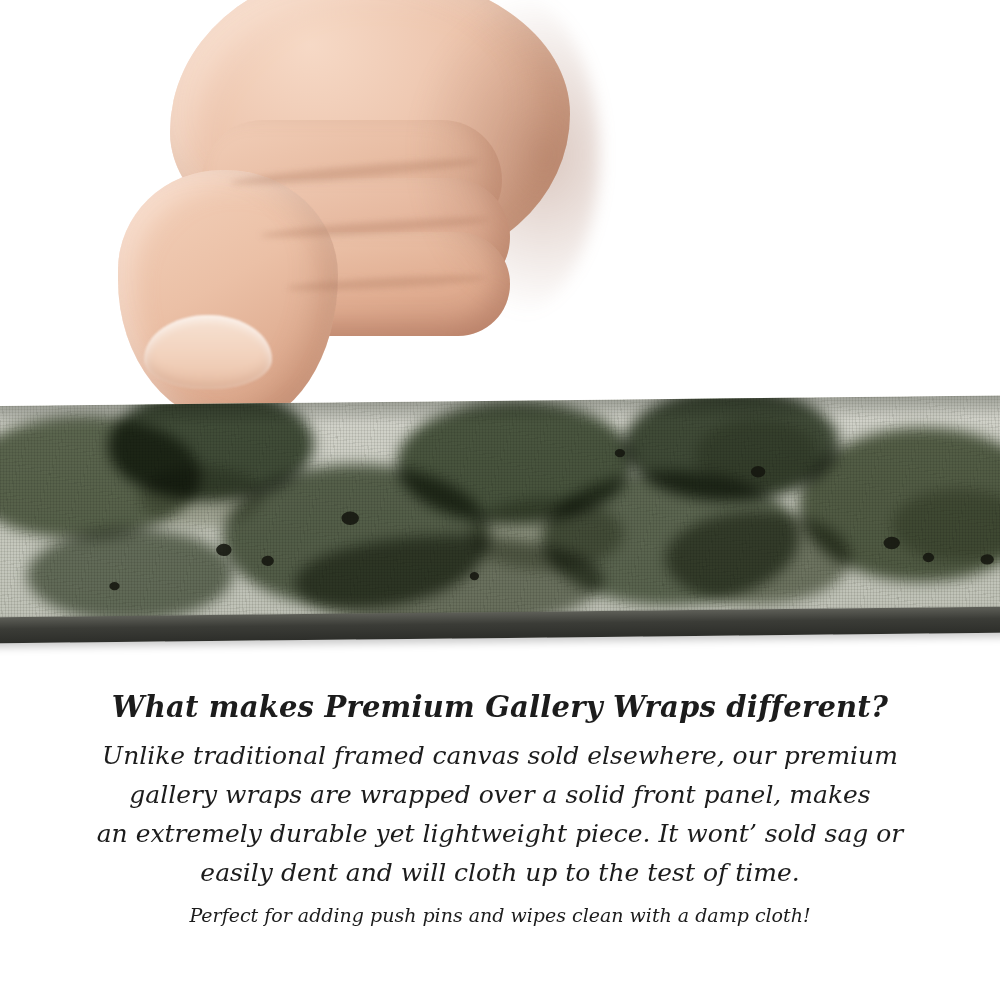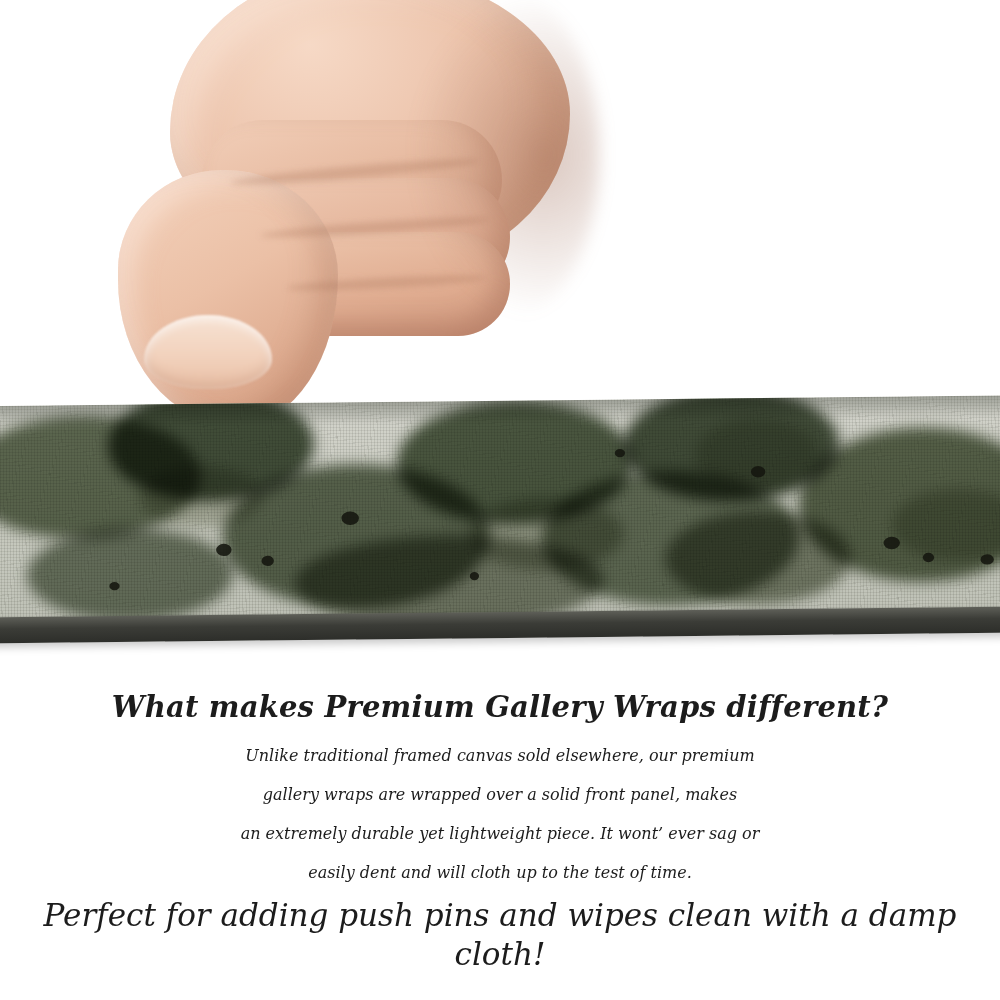--- a/index.html
+++ b/index.html
@@ -172,26 +172,26 @@
     font-family: "DejaVu Serif", serif;
     font-style: italic;
   }
   .caption-title {
     font-size: 29px;
     font-weight: 700;
     letter-spacing: 0.2px;
     margin-bottom: 12px;
   }
   .caption-line {
-    font-size: 16px;
+    font-size: 25px;
     line-height: 39px;
     font-weight: 400;
   }
   .caption-final {
-    font-size: 31px;
+    font-size: 19px;
     line-height: 39px;
     margin-top: 4px;
   }
 </style>
 </head>
 <body>
 
 <div class="stage">
 
   <div class="photo">
@@ -239,18 +239,18 @@
       <div class="speck" style="left:612px; top:48px;  width:10px; height:8px;"></div>
     </div>
 
     <div class="wrap-edge"></div>
   </div>
 
   <div class="caption">
     <div class="caption-title">What makes Premium Gallery Wraps different?</div>
     <div class="caption-line">Unlike traditional framed canvas sold elsewhere, our premium</div>
     <div class="caption-line">gallery wraps are wrapped over a solid front panel, makes</div>
-    <div class="caption-line">an extremely durable yet lightweight piece. It wont’ ever sag or</div>
+    <div class="caption-line">an extremely durable yet lightweight piece. It wont’ sold sag or</div>
     <div class="caption-line">easily dent and will cloth up to the test of time.</div>
     <div class="caption-final">Perfect for adding push pins and wipes clean with a damp cloth!</div>
   </div>
 
 </div>
 
 </body></html>

